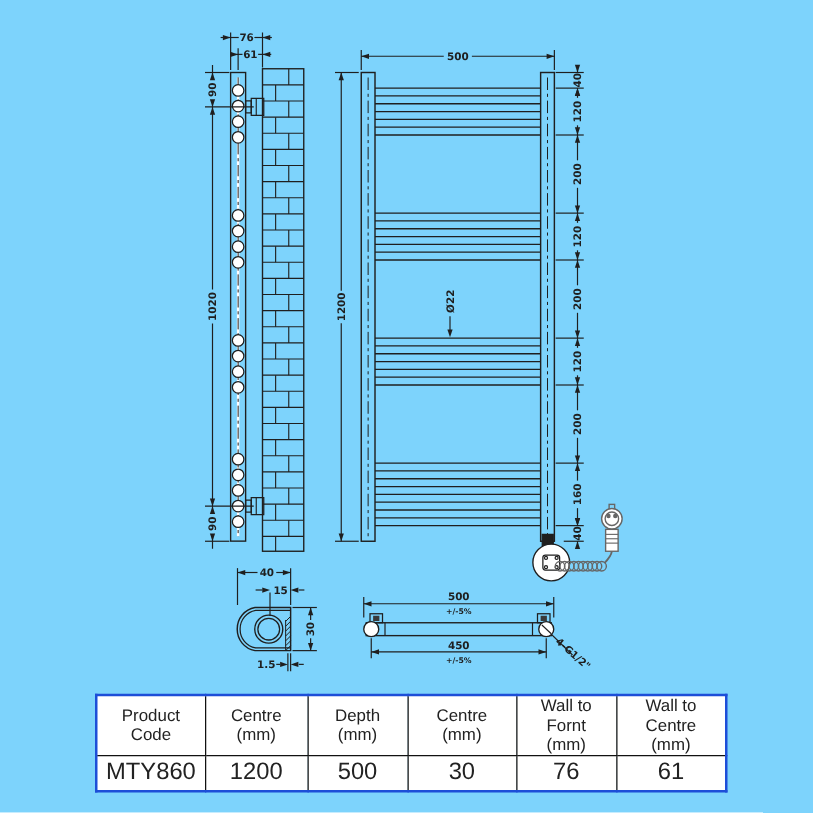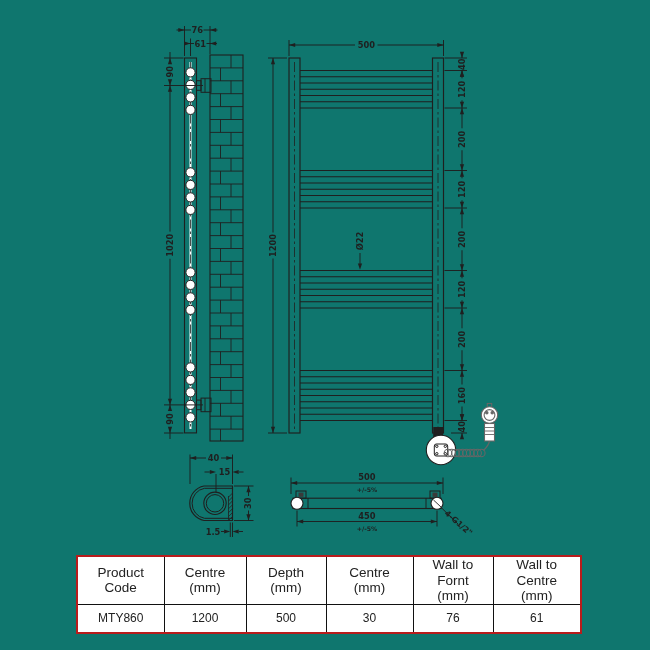--- a/index.html
+++ b/index.html
@@ -1,26 +1,26 @@
 <!DOCTYPE html>
 <html><head>
 <meta charset="utf-8">
 <style>
   html,body{margin:0;padding:0;background:#fff;}
-  #page{position:relative;width:650px;height:650px;background:#0f766e;overflow:hidden;
+  #page{position:relative;width:650px;height:650px;background:#7dd3fc;overflow:hidden;
         font-family:"DejaVu Sans", sans-serif;}
   #drawing{position:absolute;left:0;top:0;}
   #spec-table{position:absolute;left:76px;top:555px;border-collapse:collapse;table-layout:fixed;}
   #spec-table th,#spec-table td{
      border:1.6px solid #111;text-align:center;vertical-align:middle;
      font-family:"Liberation Sans", sans-serif;color:#222;background:#fff;
      white-space:pre-line;padding:0 2px;font-weight:400;}
   #spec-table th{height:46px;font-size:13.5px;line-height:1.15;}
-  #spec-table td{height:27px;font-size:12px;}
-  #spec-table{border:2px solid #b91c1c;padding-left:21px;}
+  #spec-table td{height:27px;font-size:19px;}
+  #spec-table{border:2px solid #1d4ed8;padding-left:21px;}
 </style>
 </head>
 <body>
 
 <div id="page">
   <svg id="drawing" width="650" height="650" viewBox="0 0 650 650">
       <g fill="none" stroke="#1f1f1f" stroke-width="1">
         <line x1="231" y1="55" x2="231" y2="67.9" stroke="#1f1f1f" stroke-width="0.9"></line>
         <line x1="210" y1="67.9" x2="243" y2="67.9" stroke="#1f1f1f" stroke-width="0.9"></line>
         <line x1="220.5" y1="67.9" x2="220.5" y2="80.80000000000001" stroke="#1f1f1f" stroke-width="0.9"></line>

